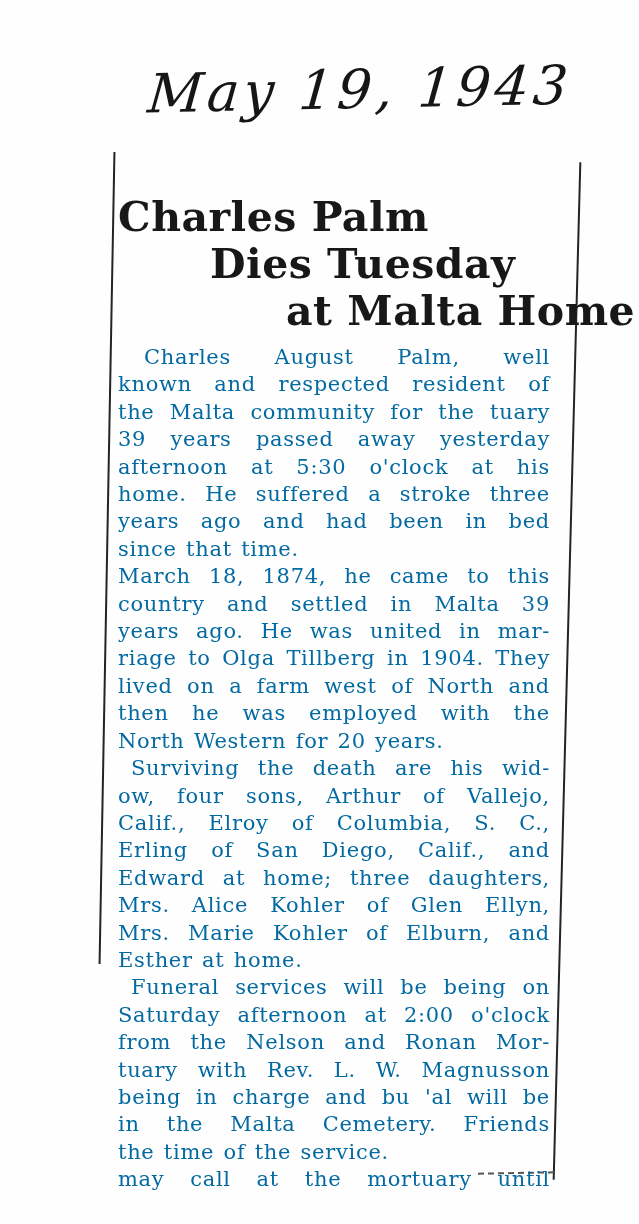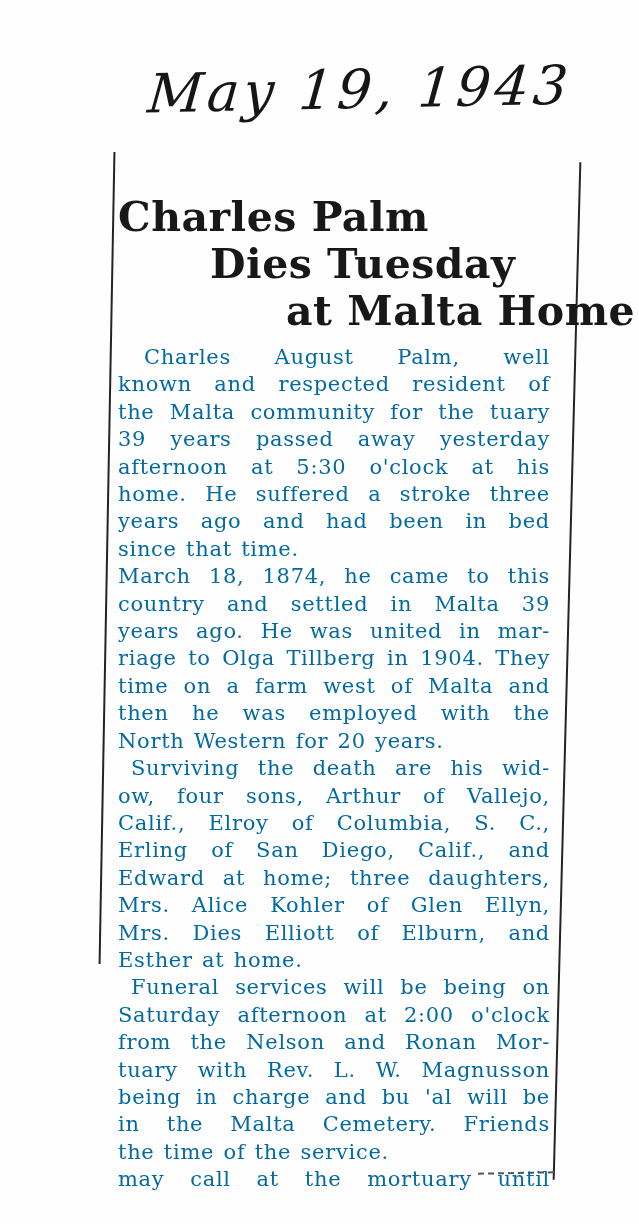--- a/index.html
+++ b/index.html
@@ -121,32 +121,32 @@
           <div class="line">afternoon at 5:30 o'clock at his</div>
           <div class="line">home. He suffered a stroke three</div>
           <div class="line">years ago and had been in bed</div>
           <div class="line last">since that time.</div>
         </div>
         <div class="para">
           <div class="line">March 18, 1874, he came to this</div>
           <div class="line">country and settled in Malta 39</div>
           <div class="line">years ago. He was united in mar-</div>
           <div class="line">riage to Olga Tillberg in 1904. They</div>
-          <div class="line">time on a farm west of Malta and</div>
+          <div class="line">lived on a farm west of North and</div>
           <div class="line">then he was employed with the</div>
           <div class="line last">North Western for 20 years.</div>
         </div>
         <div class="para">
           <div class="line first">Surviving the death are his wid-</div>
           <div class="line">ow, four sons, Arthur of Vallejo,</div>
           <div class="line">Calif., Elroy of Columbia, S. C.,</div>
           <div class="line">Erling of San Diego, Calif., and</div>
           <div class="line">Edward at home; three daughters,</div>
           <div class="line">Mrs. Alice Kohler of Glen Ellyn,</div>
-          <div class="line">Mrs. Dies Elliott of Elburn, and</div>
+          <div class="line">Mrs. Marie Kohler of Elburn, and</div>
           <div class="line last">Esther at home.</div>
         </div>
         <div class="para">
           <div class="line first">Funeral services will be being on</div>
           <div class="line">Saturday afternoon at 2:00 o'clock</div>
           <div class="line">from the Nelson and Ronan Mor-</div>
           <div class="line">tuary with Rev. L. W. Magnusson</div>
           <div class="line">being in charge and bu 'al will be</div>
           <div class="line">in the Malta Cemetery. Friends</div>
           <div class="line last">the time of the service.</div>

